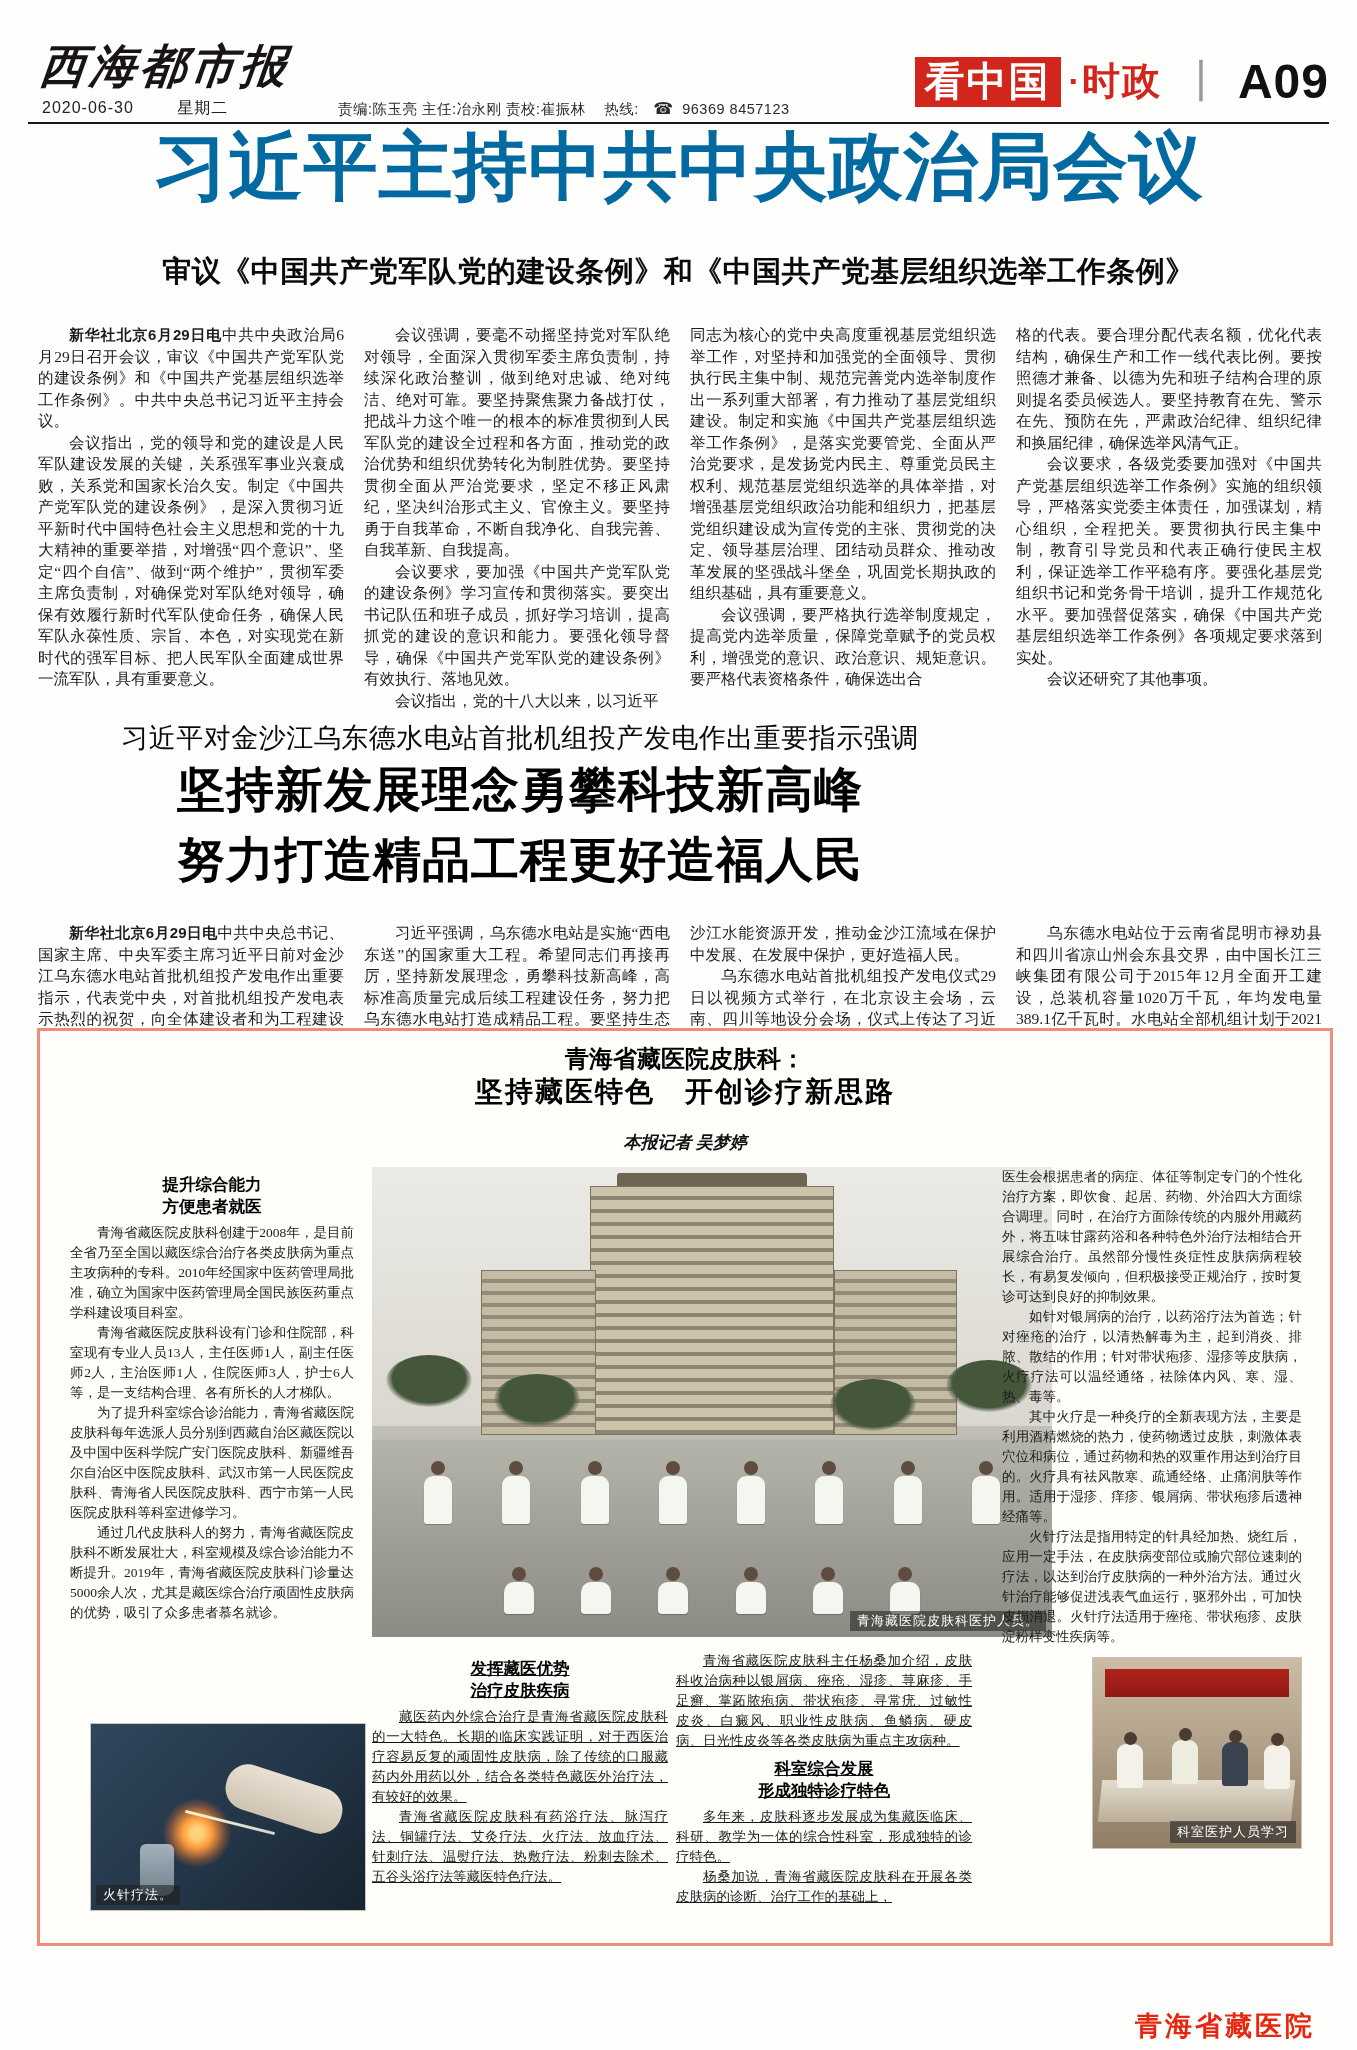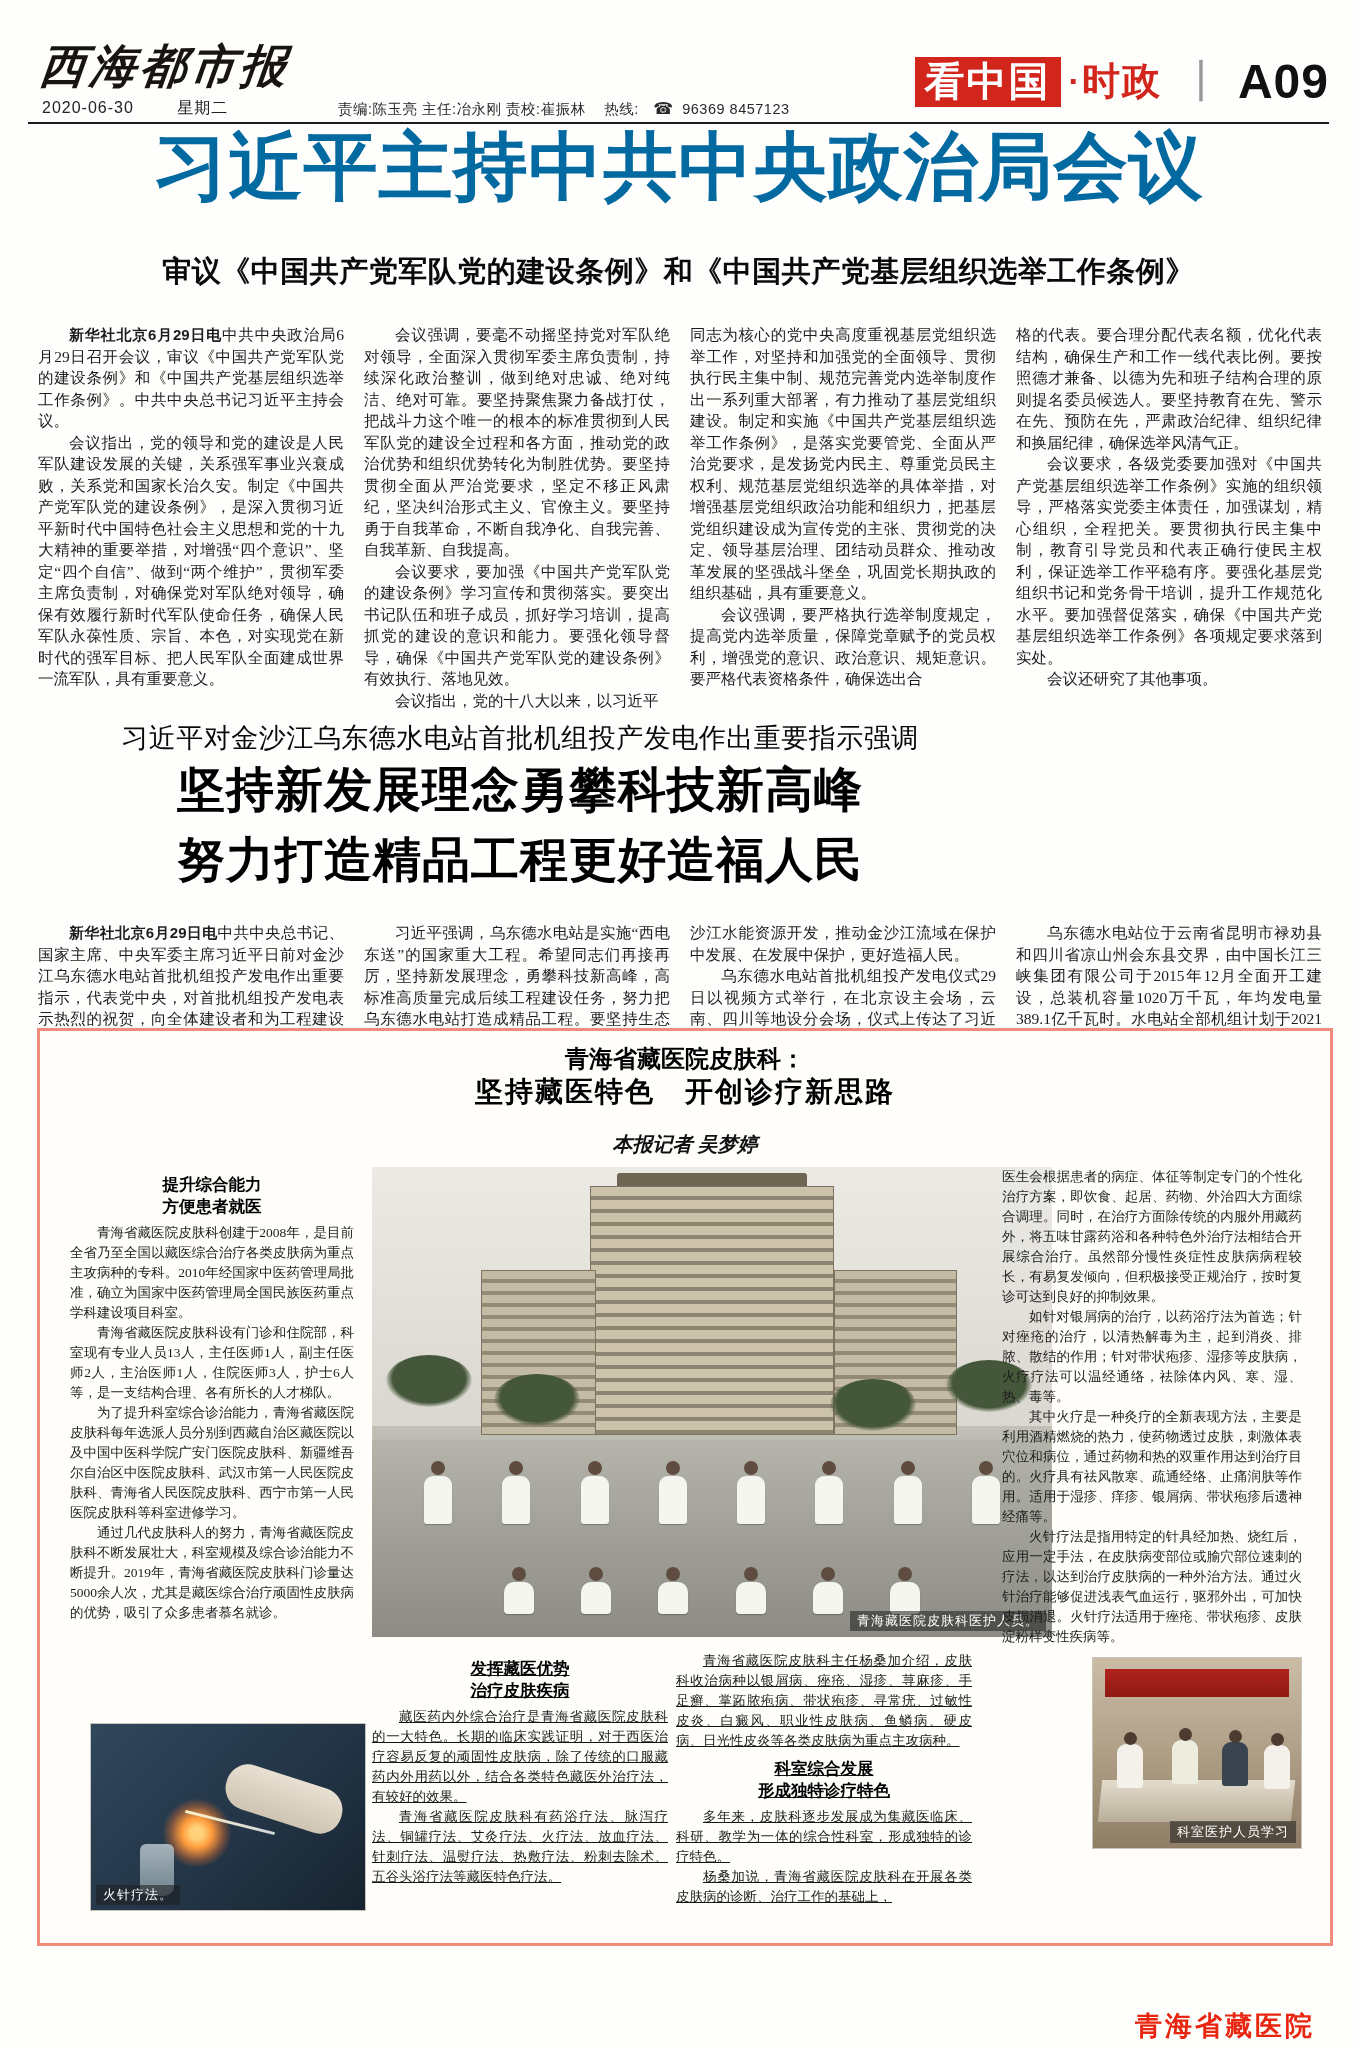--- a/index.html
+++ b/index.html
@@ -66,21 +66,21 @@
   
   .feature-box {
     position:absolute; top:1028px; left:30px; width:1296px; height:918px;
     border:3px solid #ee8e7a; background:#fffefb;margin-left:7px;
   }
   .box-pretitle { position:absolute; top:12px; left:0; width:100%; text-align:center;
     font-weight:700; font-size:24px; color:#000; }
   .box-headline { position:absolute; top:42px; left:0; width:100%; text-align:center;
     font-weight:900; font-size:28px; letter-spacing:2px; color:#000; }
   .box-byline { position:absolute; top:100px; left:0; width:100%; text-align:center;
-    font-weight:700; font-style:italic; font-size:20px; color:#111; }
+    font-weight:700; font-style:italic; font-size:17px; color:#111; }
   .box-content { position:absolute; top:136px; left:30px; right:30px; bottom:18px; }
   .bx-col { font-size:13.5px; line-height:20px; text-align:justify; color:#1c1c1c; }
   .bx-col p { margin:0; text-indent:2em; }
   .bx-col p.cont { text-indent:0; }
   .bx-subhead { text-align:center; font-weight:700; font-size:16.5px; line-height:22px;
     font-family:"Liberation Sans","DejaVu Sans",sans-serif; margin:6px 0; color:#000; }
   .col-a { position:absolute; left:0; top:0; width:284px; }
   .center-block { position:absolute; left:302px; top:0; width:600px; }
   .center-cols { display:flex; gap:8px; margin-top:14px;text-decoration:underline; }
   .center-cols .bx-col { flex:1 1 0; }

